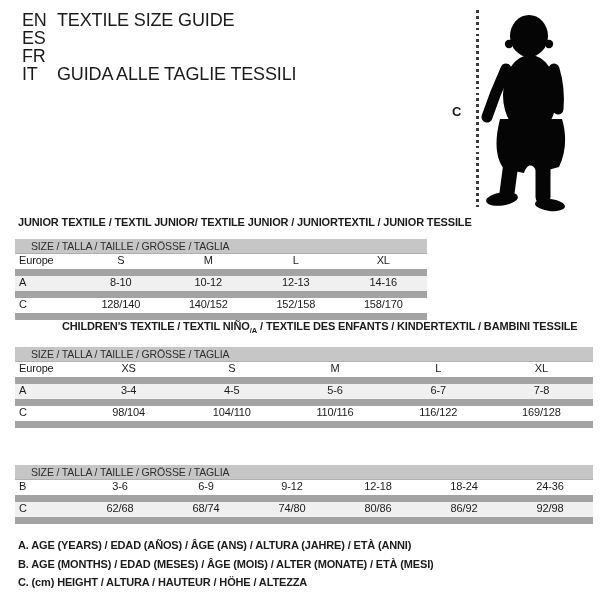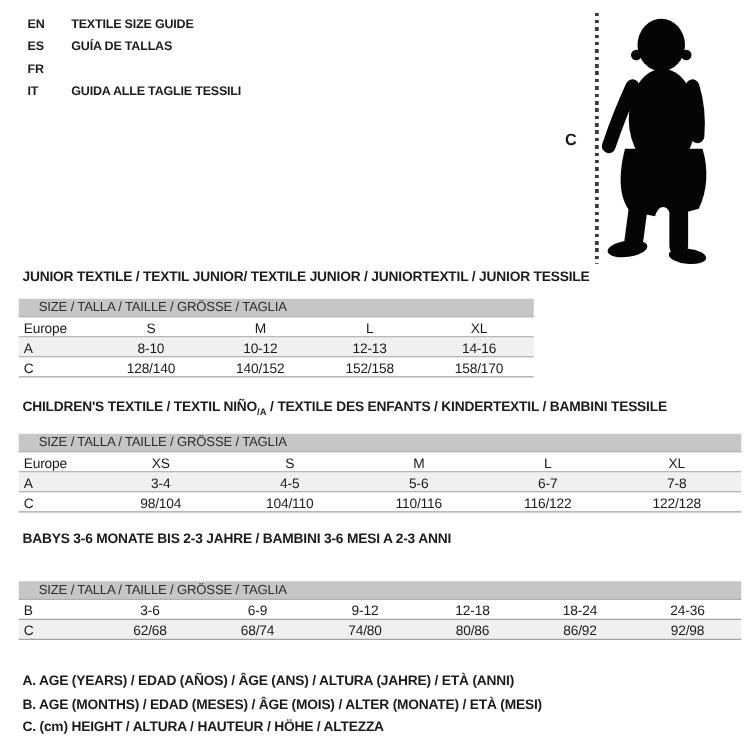--- a/index.html
+++ b/index.html
@@ -4,74 +4,73 @@
 <style>
   html,body { margin:0; padding:0; background:#ffffff; }
   .page {
     position:relative; width:600px; height:600px; background:#ffffff;
     font-family:"Liberation Sans", sans-serif; color:#1b1b1b; overflow:hidden;
     letter-spacing:-0.15px;
   }
 
   
   .lang { position:absolute; left:22px; top:11px; }
-  .lang-row { display:flex; line-height:18px; font-size:10px; font-weight:700; }
+  .lang-row { display:flex; line-height:18px; font-size:18px; font-weight:400; }
   .lang-code { width:35px; }
   .lang-title { white-space:nowrap; }
 
   
   .figure { position:absolute; left:440px; top:5px; width:160px; height:212px; }
   .hline {
     position:absolute; left:36px; top:5px; width:2.6px; height:201px;
     background:repeating-linear-gradient(to bottom, #3a3a3a 0 2.8px, transparent 2.8px 5.9px);
   }
   .hlabel { position:absolute; left:12px; top:99px; font-size:13px; font-weight:700; }
   .baby { position:absolute; left:40px; top:2px; }
 
   
   .sec-title { position:absolute; left:18px; font-size:11px; font-weight:700; white-space:nowrap; }
   .sec-title sub { font-size:7.5px; letter-spacing:0; }
   #t1-title { top:216px; }
-  #t2-title { top:320px; }
+  #t2-title { top:320px;margin-left:44px; }
   #t3-title { top:423px; line-height:16px; }
 
   
   .tbl { position:absolute; left:15px; }
   #tbl1 { top:239px; width:412px; }
   #tbl2 { top:347px; width:578px; }
   #tbl3 { top:465px; width:578px; }
   .t-bar {
     height:14px; background:#c6c6c6; border-bottom:1px solid #b0b0b0;
     display:flex; align-items:center; padding-left:16px;
     font-size:10.5px; color:#2d2d2d;
   }
   .t-row {
-    display:flex; align-items:flex-end; height:15px;
-    border-bottom:1px solid #a3a3a3; font-size:11px; background:#ffffff;
+    display:flex; align-items:flex-start; height:15px;
+    border-bottom:7px solid #a3a3a3; font-size:11px; background:#ffffff;
   }
   .t-row.shade { background:#f0f0f0; }
   .t-lab { width:58px; padding-left:4px; }
   .t-val { flex:1; text-align:center; }
 
   
   .legend { position:absolute; left:18px; top:536px; font-size:11px; font-weight:700; line-height:18.5px; }
 </style>
 </head>
 <body>
 
 <div class="page">
 
   <div class="lang">
     <div class="lang-row">
       <span class="lang-code">EN</span>
       <span class="lang-title">TEXTILE SIZE GUIDE</span>
     </div>
     <div class="lang-row">
       <span class="lang-code">ES</span>
-      <span class="lang-title">GUÍA DE TALLAS</span>
     </div>
     <div class="lang-row">
       <span class="lang-code">FR</span>
     </div>
     <div class="lang-row">
       <span class="lang-code">IT</span>
       <span class="lang-title">GUIDA ALLE TAGLIE TESSILI</span>
     </div>
   </div>
 
@@ -143,26 +142,25 @@
       <span class="t-val">5-6</span>
       <span class="t-val">6-7</span>
       <span class="t-val">7-8</span>
     </div>
     <div class="t-row">
       <span class="t-lab">C</span>
       <span class="t-val">98/104</span>
       <span class="t-val">104/110</span>
       <span class="t-val">110/116</span>
       <span class="t-val">116/122</span>
-      <span class="t-val">122/128</span>
+      <span class="t-val">169/128</span>
     </div>
   </div>
 
   <div class="sec-title" id="t3-title">
-    <div>BABYS 3-6 MONATE BIS 2-3 JAHRE / BAMBINI 3-6 MESI A 2-3 ANNI</div>
   </div>
   <div class="tbl" id="tbl3">
     <div class="t-bar">SIZE / TALLA / TAILLE / GRÖSSE / TAGLIA</div>
     <div class="t-row">
       <span class="t-lab">B</span>
       <span class="t-val">3-6</span>
       <span class="t-val">6-9</span>
       <span class="t-val">9-12</span>
       <span class="t-val">12-18</span>
       <span class="t-val">18-24</span>

